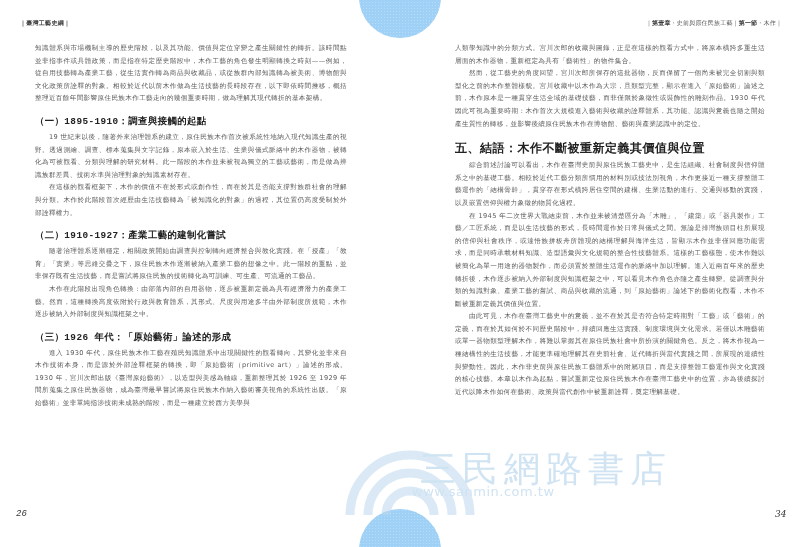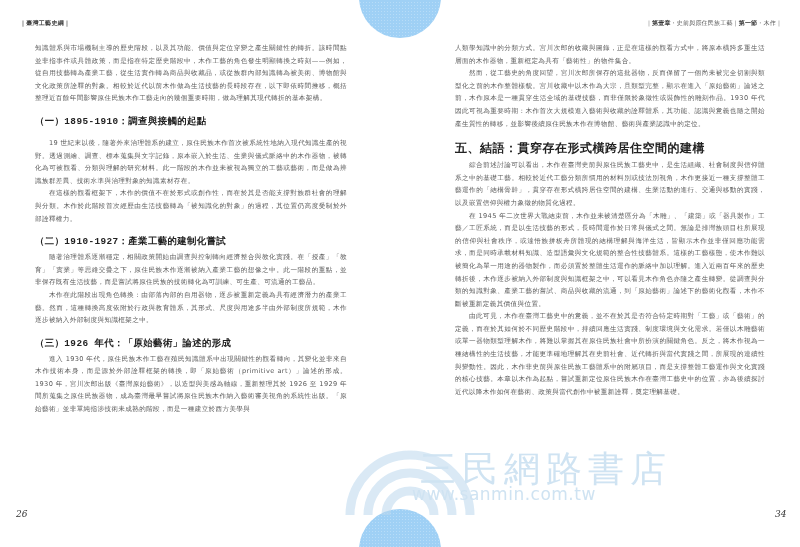--- a/index.html
+++ b/index.html
@@ -48,52 +48,52 @@
   }
   h2.sec {
     margin: 0; font-size: 12px; line-height: 16px; font-weight: bold; color: #222;
     letter-spacing: 0.5px;
   }
 
   .pagenum {
     position: absolute; top: 509px; font-family: "DejaVu Serif", serif;
     font-style: italic; font-size: 9px; color: #333;
   }
-  .pagenum.l { left: 16px; }
+  .pagenum.l { left: 16px; font-family: Liberation Mono, monospace; }
   .pagenum.r { left: 775px; }
 
   .watermark {
     position: absolute; left: 330px; top: 425px; width: 320px; height: 90px;
     pointer-events: none; opacity: 0.55;
   }
   .wm-text-cn {
     position: absolute; left: 420px; top: 445px; font-size: 36px;
     font-family: "DejaVu Serif", serif; color: #cfe3f2; letter-spacing: 6px;
   }
   .wm-text-url {
-    position: absolute; left: 412px; top: 484px; font-size: 17px;
+    position: absolute; left: 412px; top: 484px; font-size: 13px;
     color: #cfe3f2; letter-spacing: 0.5px;
   }
 </style>
 </head>
 <body>
 
 <div class="spread">
 
   <div class="circle top"></div>
   <div class="circle bottom"></div>
 
   <div class="page left">
     <div class="header-left">｜臺灣工藝史綱｜</div>
 
     <div class="content" style="top:42px;">
       <p class="para">知識體系與市場機制主導的歷史階段，以及其功能、價值與定位穿變之產生關鍵性的轉折。該時間點並非指事件或具體政策，而是指在特定歷史階段中，木作工藝的角色發生明顯轉換之時刻——例如，從自用技藝轉為產業工藝，從生活實作轉為商品與收藏品，或從族群內部知識轉為被美術、博物館與文化政策所詮釋的對象。相較於近代以前木作做為生活技藝的長時段存在，以下即依時間推移，概括整理近百餘年間影響原住民族木作工藝走向的幾個重要時期，做為理解其現代轉折的基本架構。</p>
 
       <h3 class="sub" style="margin-top:10px;">（一）1895-1910：調查與接觸的起點</h3>
-      <p class="para indent" style="margin-top:8px;">19 世紀末以後，隨著外來治理體系的建立，原住民族木作首次被系統性地納入現代知識生產的視野。透過測繪、調查、標本蒐集與文字記錄，原本嵌入於生活、生業與儀式脈絡中的木作器物，被轉化為可被觀看、分類與理解的研究材料。此一階段的木作並未被視為獨立的工藝或藝術，而是做為辨識族群差異、技術水準與治理對象的知識素材存在。</p>
+      <p class="para indent" style="margin-top:2px;">19 世紀末以後，隨著外來治理體系的建立，原住民族木作首次被系統性地納入現代知識生產的視野。透過測繪、調查、標本蒐集與文字記錄，原本嵌入於生活、生業與儀式脈絡中的木作器物，被轉化為可被觀看、分類與理解的研究材料。此一階段的木作並未被視為獨立的工藝或藝術，而是做為辨識族群差異、技術水準與治理對象的知識素材存在。</p>
       <p class="para indent">在這樣的觀看框架下，木作的價值不在於形式或創作性，而在於其是否能支撐對族群社會的理解與分類。木作於此階段首次經歷由生活技藝轉為「被知識化的對象」的過程，其位置仍高度受制於外部詮釋權力。</p>
 
       <h3 class="sub" style="margin-top:10px;">（二）1910-1927：產業工藝的建制化嘗試</h3>
       <p class="para indent" style="margin-top:2px;">隨著治理體系逐漸穩定，相關政策開始由調查與控制轉向經濟整合與教化實踐。在「授產」「教育」「實業」等思維交疊之下，原住民族木作逐漸被納入產業工藝的想像之中。此一階段的重點，並非保存既有生活技藝，而是嘗試將原住民族的技術轉化為可訓練、可生產、可流通的工藝品。</p>
       <p class="para indent">木作在此階段出現角色轉換：由部落內部的自用器物，逐步被重新定義為具有經濟潛力的產業工藝。然而，這種轉換高度依附於行政與教育體系，其形式、尺度與用途多半由外部制度所規範，木作逐步被納入外部制度與知識框架之中。</p>
 
       <h3 class="sub" style="margin-top:10px;">（三）1926 年代：「原始藝術」論述的形成</h3>
       <p class="para indent" style="margin-top:2px;">進入 1930 年代，原住民族木作工藝在殖民知識體系中出現關鍵性的觀看轉向，其變化並非來自木作技術本身，而是源於外部詮釋框架的轉換，即「原始藝術（primitive art）」論述的形成。1930 年，宮川次郎出版《臺灣原始藝術》，以造型與美感為軸線，重新整理其於 1926 至 1929 年間所蒐集之原住民族器物，成為臺灣最早嘗試將原住民族木作納入藝術審美視角的系統性出版。「原始藝術」並非單純指涉技術未成熟的階段，而是一種建立於西方美學與</p>
     </div>
 
@@ -103,21 +103,21 @@
   <div class="page right">
     <div class="header-right">
       ｜<b>第壹章</b>・<span>史前與原住民族工藝</span>｜<b>第一節</b>・<span>木作</span>｜
     </div>
   </div>
 
   <div class="content" style="left:455px; width:310px; top:42px;">
     <p class="para">人類學知識中的分類方式。宮川次郎的收藏與圖錄，正是在這樣的觀看方式中，將原本橫跨多重生活層面的木作器物，重新框定為具有「藝術性」的物件集合。</p>
     <p class="para indent">然而，從工藝史的角度回望，宮川次郎所保存的這批器物，反而保留了一個尚未被完全切割與類型化之前的木作整體樣貌。宮川收藏中以木作為大宗，且類型完整，顯示在進入「原始藝術」論述之前，木作原本是一種貫穿生活全域的基礎技藝，而非僅限於象徵性或裝飾性的雕刻作品。1930 年代因此可視為重要時期：木作首次大規模進入藝術與收藏的詮釋體系，其功能、認識與意義也隨之開始產生質性的轉移，並影響後續原住民族木作在博物館、藝術與產業認識中的定位。</p>
 
-    <h2 class="sec" style="margin-top:10px;">五、結語：貫穿存在形式橫跨居住空間的建構</h2>
+    <h2 class="sec" style="margin-top:10px;">五、結語：木作不斷被重新定義其價值與位置</h2>
     <p class="para indent" style="margin-top:3px;">綜合前述討論可以看出，木作在臺灣史前與原住民族工藝史中，是生活組織、社會制度與信仰體系之中的基礎工藝。相較於近代工藝分類所慣用的材料別或技法別視角，木作更接近一種支撐整體工藝運作的「結構骨幹」，貫穿存在形式橫跨居住空間的建構、生業活動的進行、交通與移動的實踐，以及嵌置信仰與權力象徵的物質化過程。</p>
     <p class="para indent">在 1945 年二次世界大戰結束前，木作並未被清楚區分為「木雕」、「建築」或「器具製作」工藝／工匠系統，而是以生活技藝的形式，長時間運作於日常與儀式之間。無論是排灣族頭目柱所展現的信仰與社會秩序，或達悟族拼板舟所體現的結構理解與海洋生活，皆顯示木作並非僅回應功能需求，而是同時承載材料知識、造型語彙與文化規範的整合性技藝體系。這樣的工藝樣態，使木作難以被簡化為單一用途的器物製作，而必須置於整體生活運作的脈絡中加以理解。進入近兩百年來的歷史轉折後，木作逐步被納入外部制度與知識框架之中，可以看見木作角色亦隨之產生轉變。從調查與分類的知識對象、產業工藝的嘗試、商品與收藏的流通，到「原始藝術」論述下的藝術化觀看，木作不斷被重新定義其價值與位置。</p>
     <p class="para indent">由此可見，木作在臺灣工藝史中的意義，並不在於其是否符合特定時期對「工藝」或「藝術」的定義，而在於其如何於不同歷史階段中，持續回應生活實踐、制度環境與文化需求。若僅以木雕藝術或單一器物類型理解木作，將難以掌握其在原住民族社會中所扮演的關鍵角色。反之，將木作視為一種結構性的生活技藝，才能更準確地理解其在史前社會、近代轉折與當代實踐之間，所展現的連續性與變動性。因此，木作非史前與原住民族工藝體系中的附屬項目，而是支撐整體工藝運作與文化實踐的核心技藝。本章以木作為起點，嘗試重新定位原住民族木作在臺灣工藝史中的位置，亦為後續探討近代以降木作如何在藝術、政策與當代創作中被重新詮釋，奠定理解基礎。</p>
   </div>
 
   <div class="pagenum r">34</div>
 
   <svg class="watermark" viewBox="0 0 320 90">
     <g fill="none" stroke="#bcd8ee" stroke-width="9">
       <path d="M20 90 A 60 60 0 0 1 140 90"></path>

